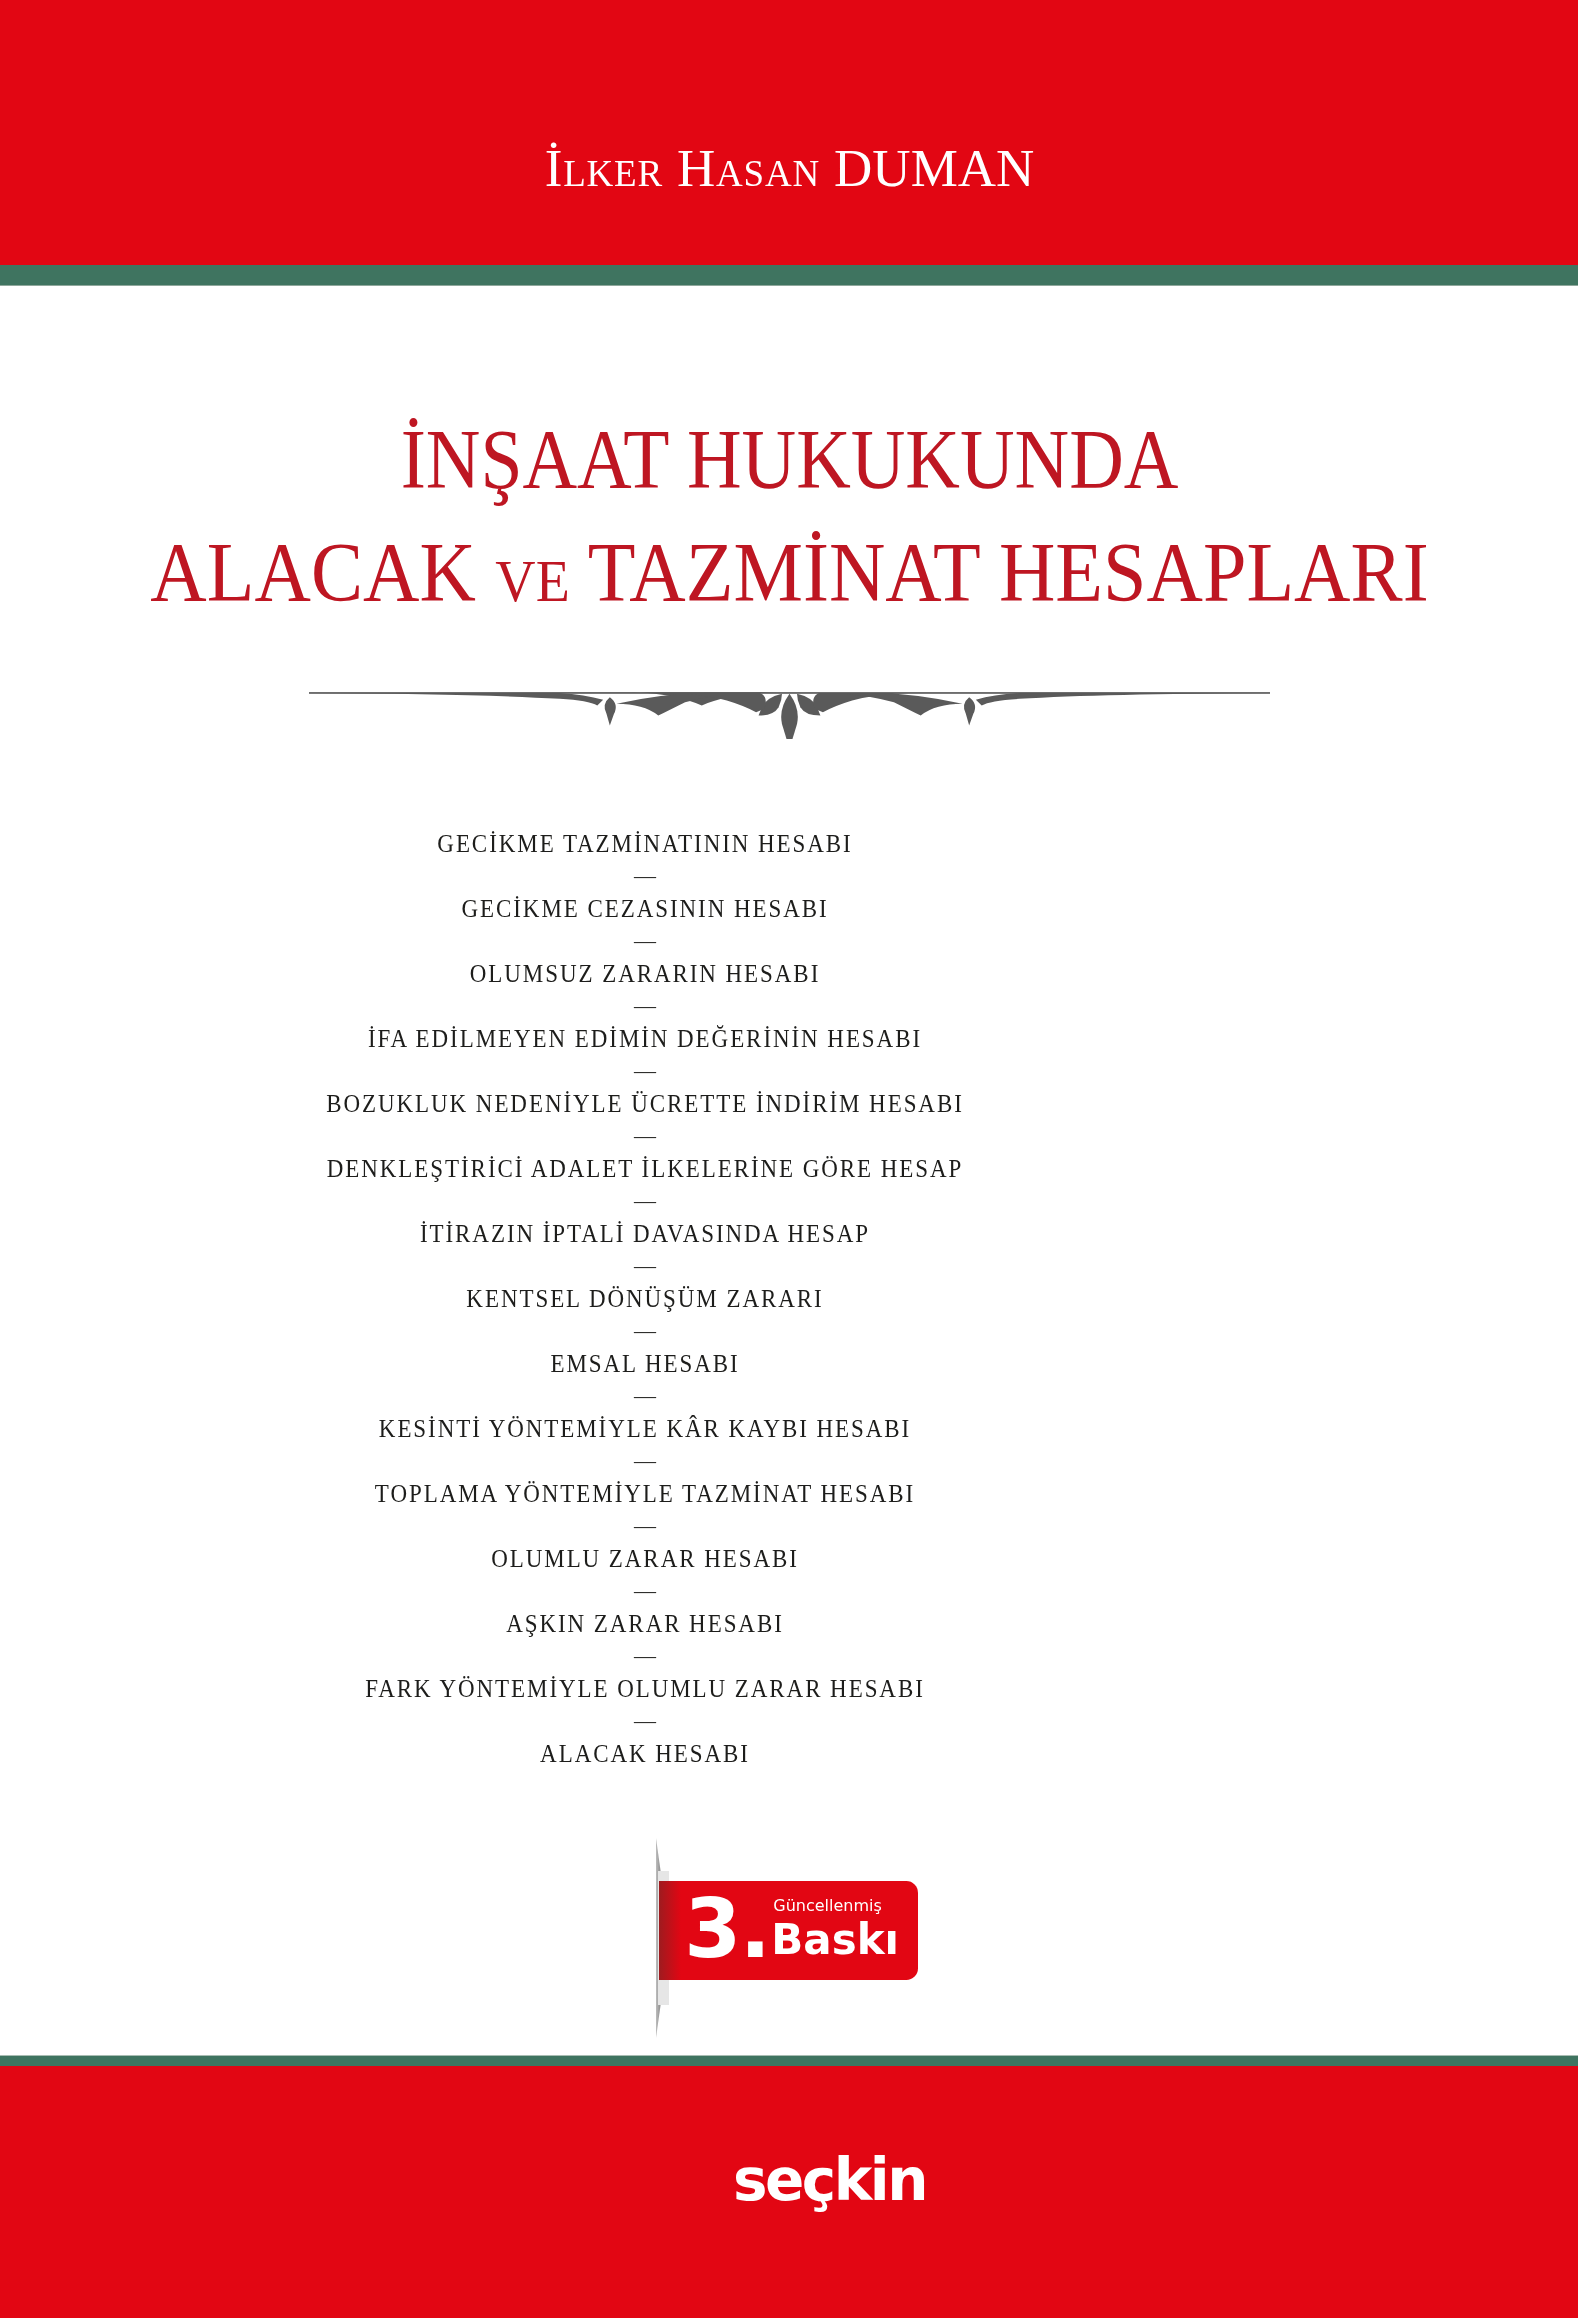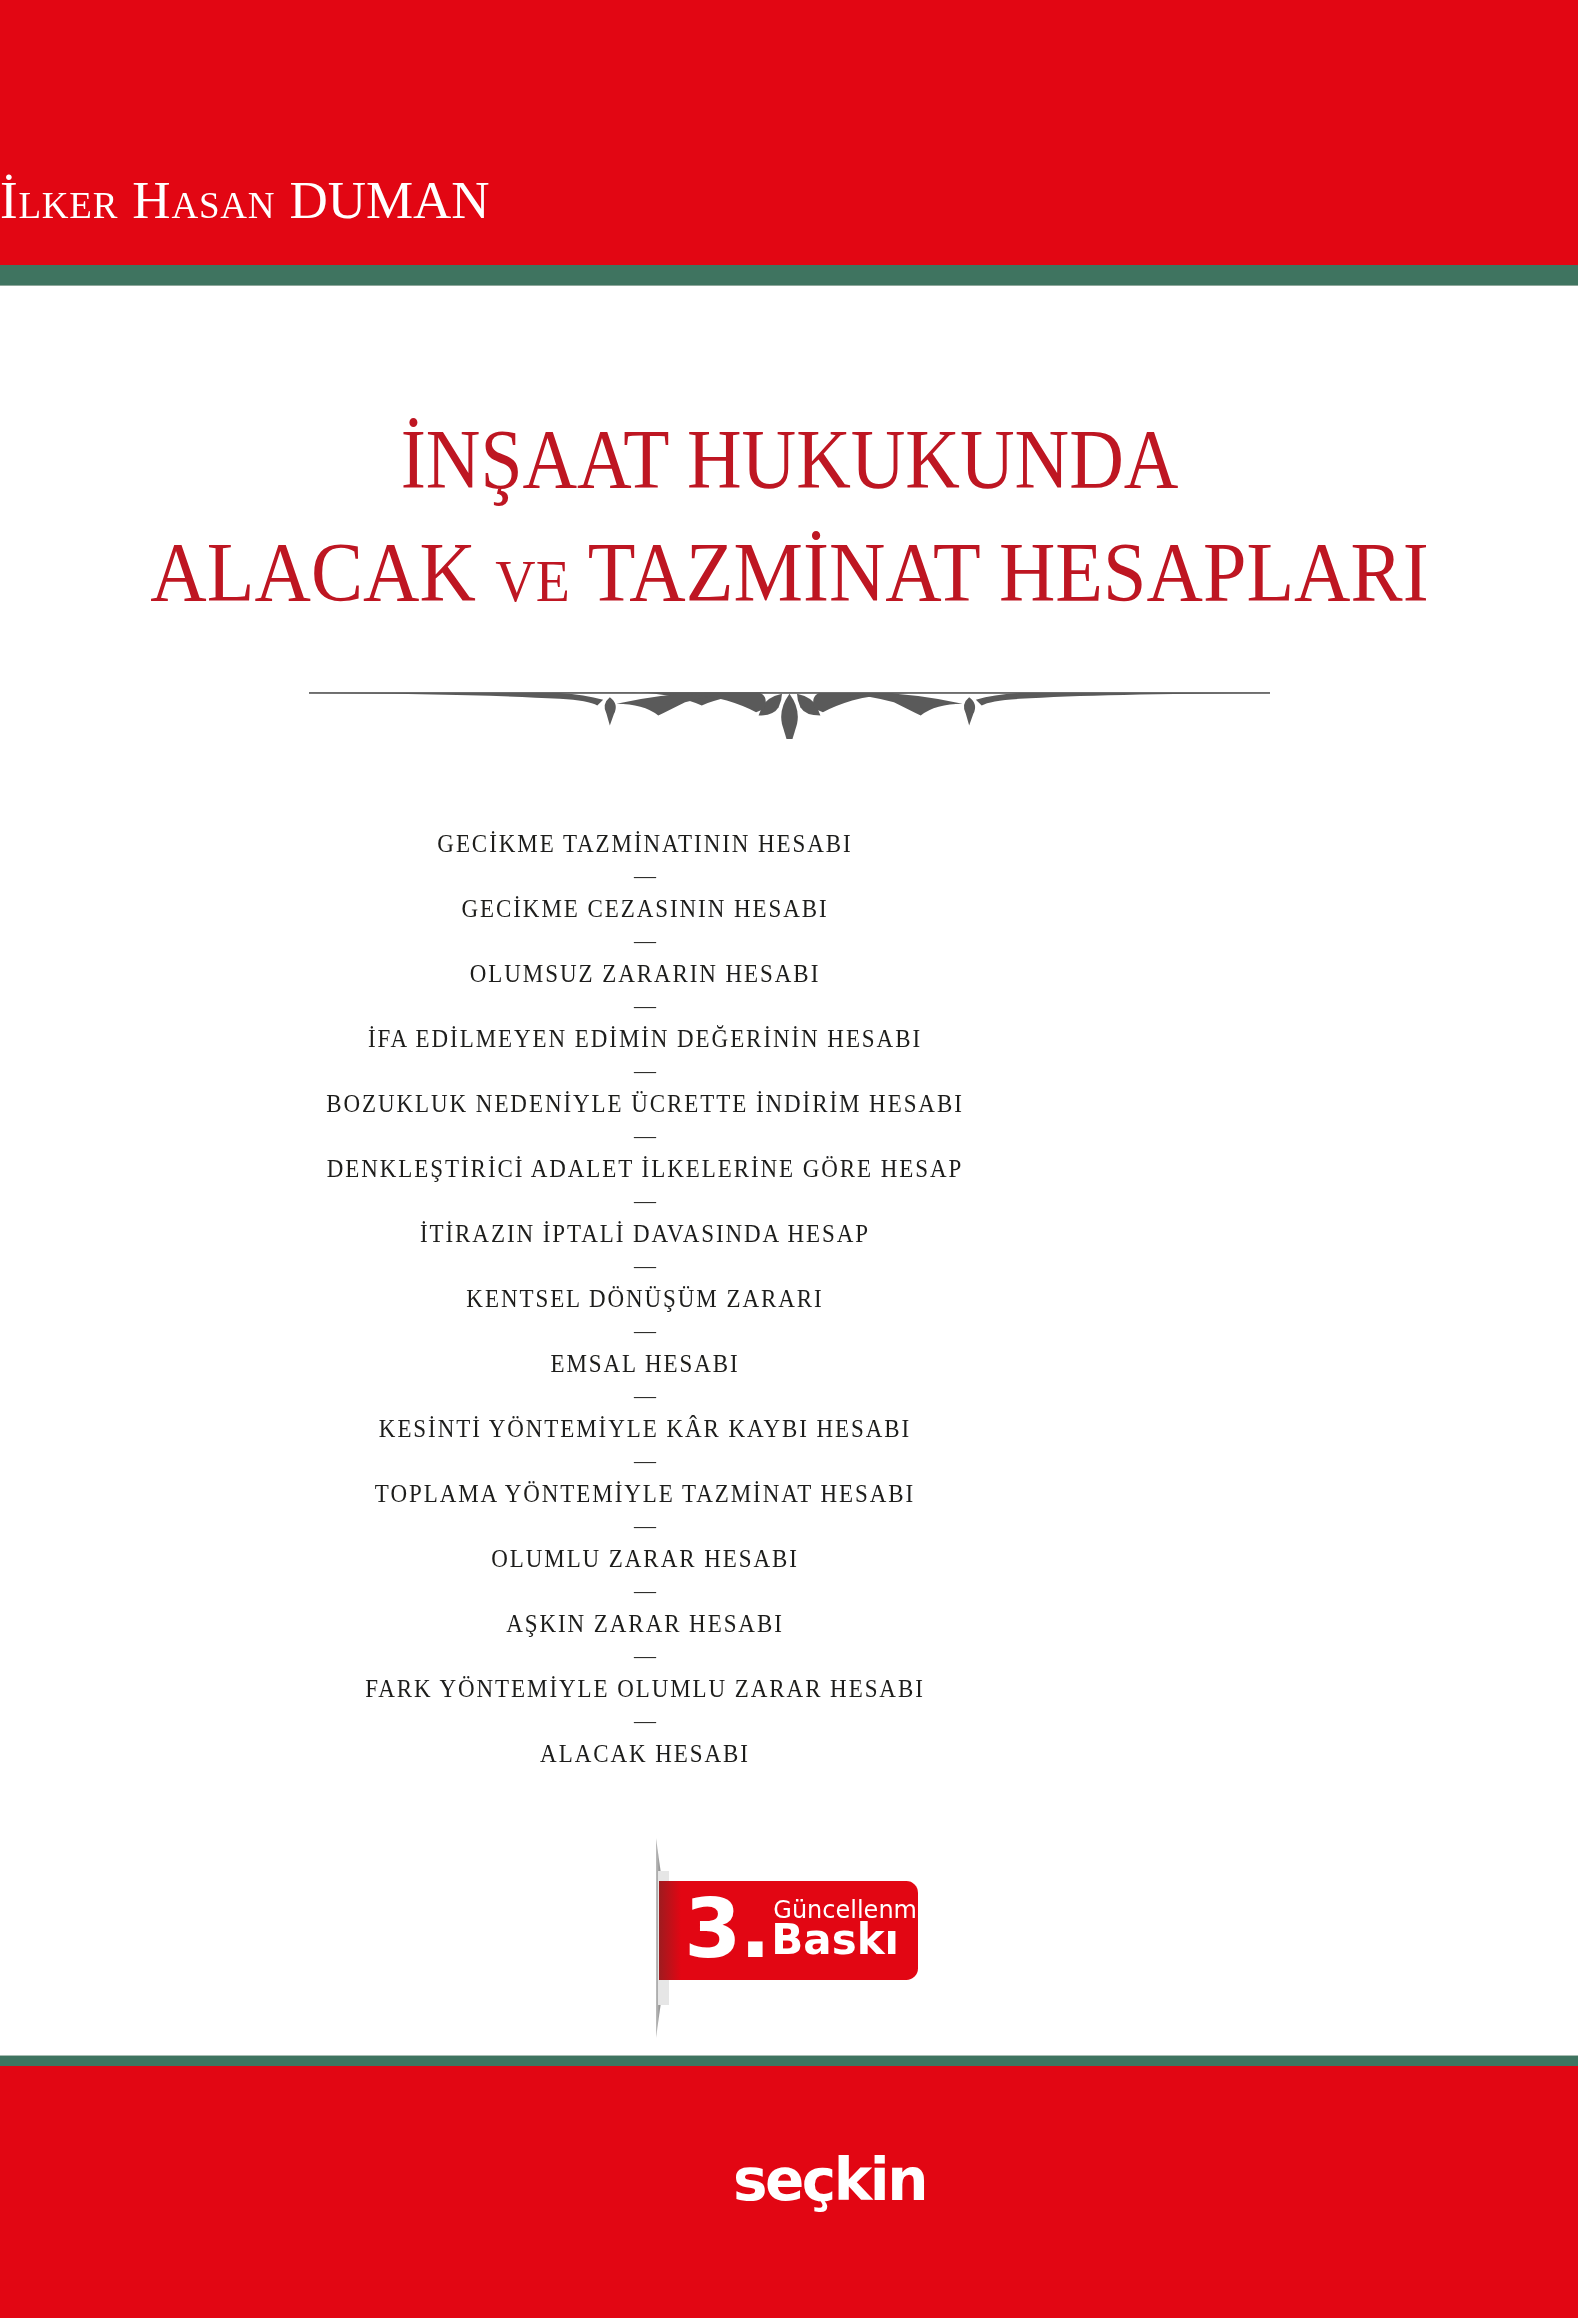--- a/index.html
+++ b/index.html
@@ -11,23 +11,23 @@
   .band-top {
     position: absolute; left: 0; top: 0; width: 1579px; height: 265px;
     background: #E20613;
   }
   .stripe-top {
     position: absolute; left: 0; top: 265px; width: 1579px; height: 20px;
     background: #3F7460;
     border-bottom: 0.8px solid #8fa89c;
   }
   .author {
-    position: absolute; left: 0; top: 142px; width: 1579px; text-align: left;
+    position: absolute; left: 0; top: 142px; width: 1579px; text-align: center;
     color: #ffffff; font-size: 53px; letter-spacing: 0.8px;
-    font-variant: small-caps; line-height: 1; margin-top: 32px;
+    font-variant: small-caps; line-height: 1;
   }
   .author .surname { font-size: 53px; letter-spacing: 0px; }
   .author .given { font-size: 53px; }
 
   .title {
     position: absolute; left: 0; width: 1579px; text-align: center;
     color: #BE1622; line-height: 1; white-space: nowrap;
     transform-origin: center top;
   }
   .title-1 { top: 418px; font-size: 84px; transform: scaleX(0.90); }
@@ -68,21 +68,21 @@
     background: linear-gradient(to right, #9e1b1f 0px, #E20613 22px, #E20613 100%);
     border-radius: 0 11.7px 11.7px 0;
     color: #ffffff;
     font-family: "DejaVu Sans", "Liberation Sans", sans-serif;
   }
   .badge-num {
     position: absolute; left: 25px; top: 6.7px; font-size: 82px; font-weight: bold;
     line-height: 1; letter-spacing: -1.7px;
   }
   .badge-sub {
-    position: absolute; left: 114px; top: 16.7px; font-size: 24px; line-height: 1;
+    position: absolute; left: 114px; top: 16.7px; font-size: 16px; line-height: 1;
   }
   .badge-main {
     position: absolute; left: 112px; top: 38px; font-size: 42px; font-weight: bold;
     line-height: 1;
   }
 
   .stripe-bottom {
     position: absolute; left: 0; top: 2055px; width: 1579px; height: 11px;
     background: #3F7460;
     border-top: 0.8px solid #a9bdb3;

